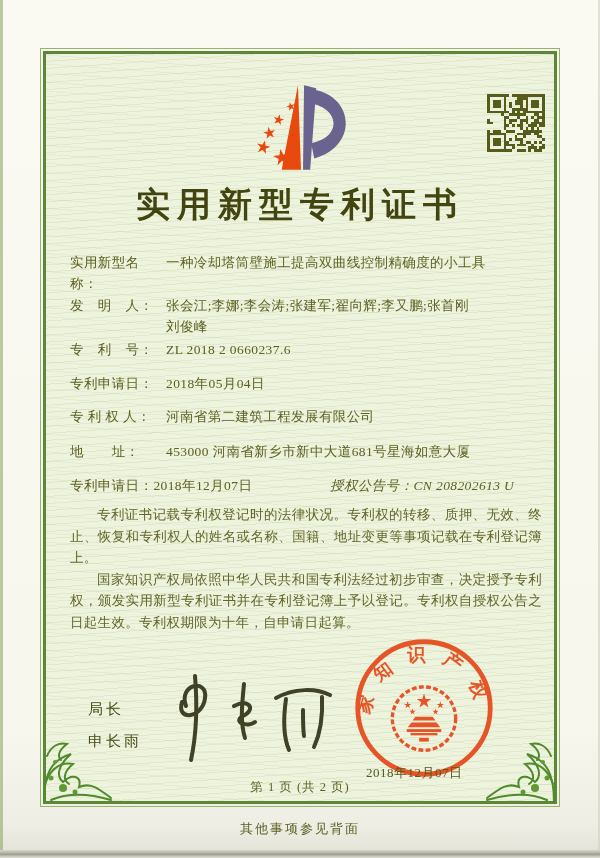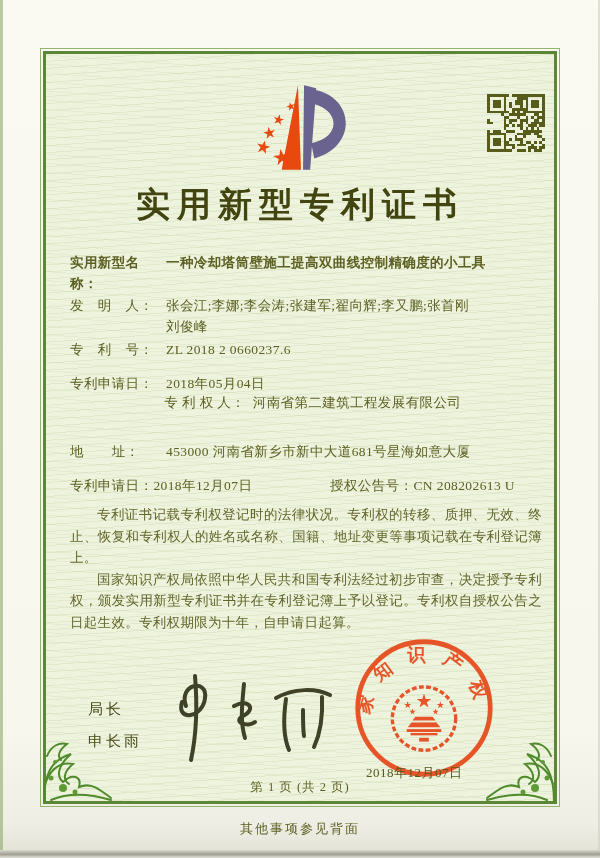--- a/index.html
+++ b/index.html
@@ -19,23 +19,23 @@
   .cert-no{position:absolute;left:70px;top:90px;font-size:14.5px;letter-spacing:2px;color:#5d6022;}
   .logo{position:absolute;left:245px;top:78px;width:112px;height:102px;}
   .qr{position:absolute;left:487px;top:94px;width:58px;height:58px;display:grid;grid-template-rows:repeat(21,1fr);grid-template-columns:repeat(21,1fr);}
   .qr div{background:#585c1b;}
 
   .title{position:absolute;left:0;top:182px;width:100%;text-align:center;font-size:34px;font-weight:bold;letter-spacing:7px;color:#42450f;margin:0;}
 
   .row{position:absolute;left:70px;right:52px;font-size:13.5px;line-height:21px;color:#5d6022;letter-spacing:.4px;}
   .row .lbl{display:inline-block;width:96px;vertical-align:top;}
   .row .val{display:inline-block;vertical-align:top;max-width:360px;}
-  .r-name{top:252px;font-weight:bold;} .r-inv{top:295px;} .r-pno{top:339px;} .r-fdate{top:373px;}
-  .r-ptee{top:392px;text-align:center;} .r-addr{top:441px;} .r-grant{top:475px;}
-  .grant-right{position:absolute;left:260px;top:0;}
+  .r-name{top:252px;} .r-inv{top:295px;} .r-pno{top:339px;} .r-fdate{top:373px;}
+  .r-ptee{top:406px;} .r-addr{top:441px;} .r-grant{top:475px;}
+  .grant-right{position:absolute;left:260px;top:0;font-style:italic;}
 
   .paras{position:absolute;left:70px;right:58px;top:504px;font-size:13.5px;line-height:21.5px;color:#63662a;text-align:justify;}
   .paras p{margin:0;text-indent:2em;letter-spacing:.3px;}
 
   .director-title{position:absolute;left:88px;top:700px;font-size:15px;letter-spacing:3px;color:#494c1a;}
   .director-name{position:absolute;left:88px;top:732px;font-size:15px;letter-spacing:3px;color:#494c1a;}
   .signature{position:absolute;left:158px;top:668px;width:190px;height:108px;z-index:3;}
 
   .seal{position:absolute;left:352px;top:636px;width:144px;height:144px;z-index:1;opacity:.93;}
   .seal-date{position:absolute;left:366px;top:764px;font-size:13px;letter-spacing:.5px;color:#565a20;z-index:2;}

